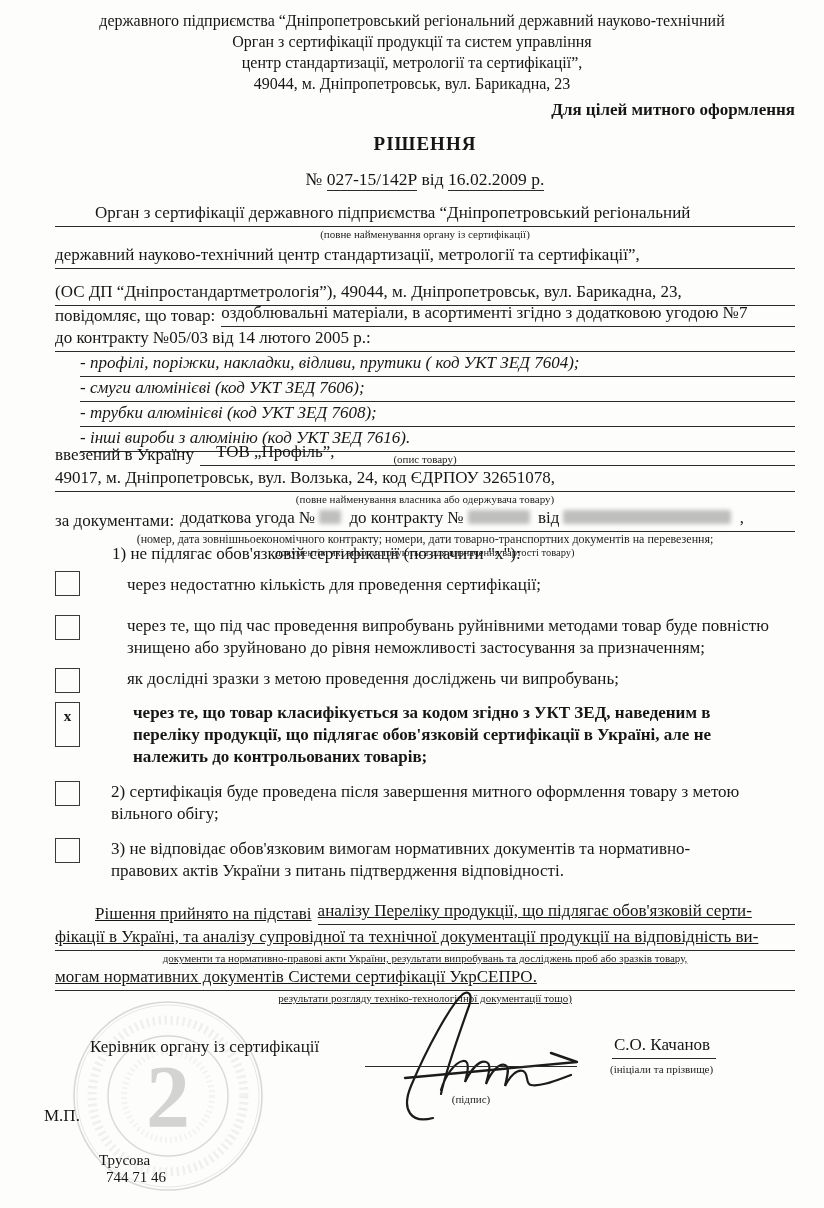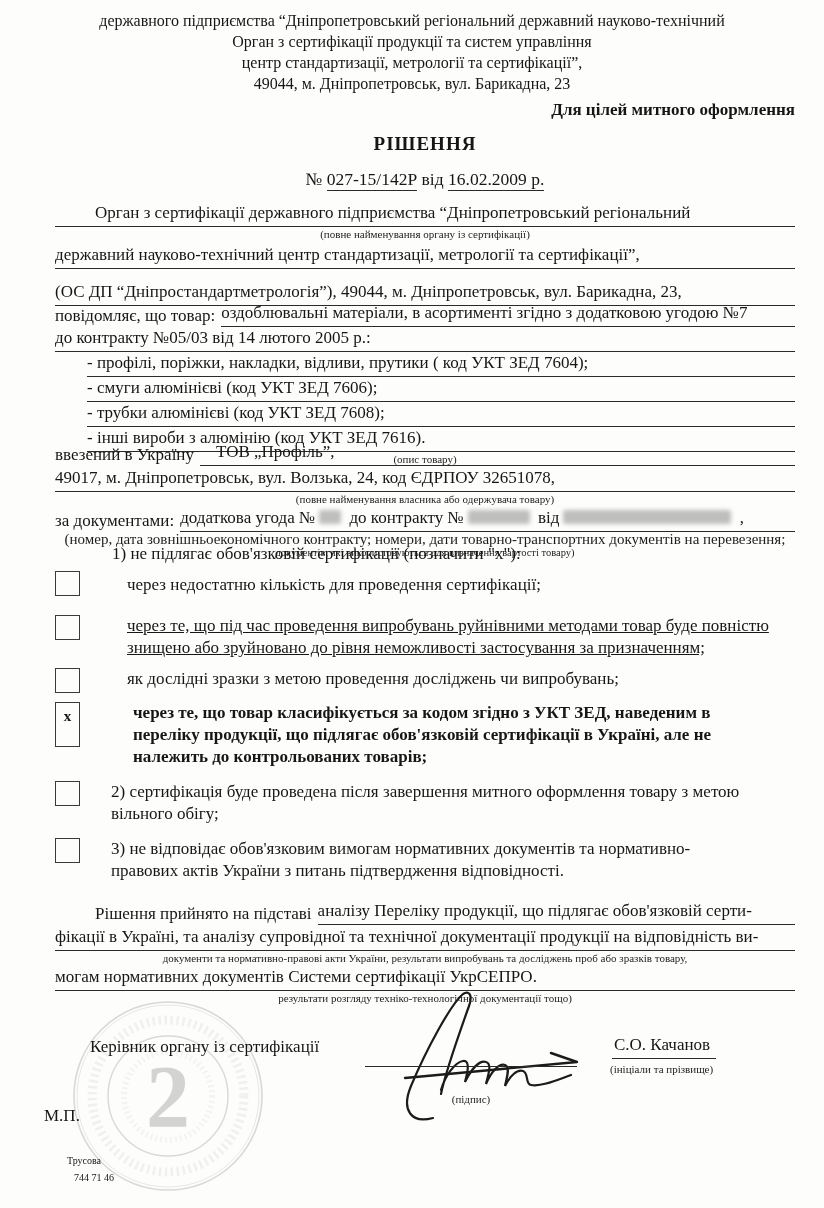--- a/index.html
+++ b/index.html
@@ -16,39 +16,39 @@
   .fline{border-bottom:1px solid #2a2a2a;padding-bottom:2px;min-height:20px;}
   .cap{font-size:11px;line-height:14px;color:#1d1d1d;text-align:center;}
   .flexline{display:flex;align-items:flex-end;}
   .flexline .lbl{flex:none;white-space:nowrap;padding-right:6px;}
   .flexline .val{flex:1;border-bottom:1px solid #2a2a2a;padding-bottom:2px;}
   .hdr-line{font-size:16px;line-height:21px;}
   .purpose{font-weight:bold;font-size:17px;text-align:right;}
   .title{font-weight:bold;font-size:19px;letter-spacing:1px;text-align:center;}
   .docnum{font-size:17.5px;text-align:center;}
   .indent40{text-indent:40px;}
-  .goods-item{margin-left:32px;}
+  .goods-item{margin-left:25px;font-style:italic;}
   .opt{display:flex;align-items:flex-start;}
   .box{
     flex:none;width:25px;height:25px;border:1.5px solid #3a3a3a;
     background:#fdfdfc;box-sizing:border-box;
     font-weight:bold;font-size:15px;text-align:center;line-height:20px;
   }
   .box.tall{height:45px;line-height:26px;}
   .opt .optlbl{margin-left:47px;}
   .opt .optlbl.num{margin-left:31px;}
   .opt .optlbl.bold{font-weight:bold;margin-left:53px;max-width:625px;}
   .blur{
     display:inline-block;height:14px;background:#a9a9a9;
     filter:blur(2px);opacity:.75;border-radius:2px;
     vertical-align:baseline;margin:0 4px -1px 4px;
   }
   .sigline{border-bottom:1.5px solid #2a2a2a;}
   .name-u{border-bottom:1px solid #2a2a2a;padding:0 6px 2px 2px;}
-  .smalltxt{font-size:10px;line-height:17px;}
+  .smalltxt{font-size:15px;line-height:17px;margin-left:32px;}
   .stamp-svg{opacity:.85;}
 </style>
 </head>
 <body>
 
 <div class="page">
 
   <div class="abs center" style="left:0;right:0;top:10px;">
     <div class="hdr-line">державного підприємства “Дніпропетровський регіональний державний науково-технічний</div>
     <div class="hdr-line">Орган з сертифікації продукції та систем управління</div>
@@ -96,35 +96,35 @@
     <div class="cap">(повне найменування власника або одержувача товару)</div>
     <div class="flexline" style="margin-top:1px;">
       <span class="lbl">за документами:</span>
       <span class="val">
         <span>додаткова угода №</span><span class="blur" style="width:22px;"></span>
         <span>до контракту №</span><span class="blur" style="width:62px;"></span>
         <span>від</span><span class="blur" style="width:168px;"></span>
         <span>,</span>
       </span>
     </div>
-    <div class="cap" style="font-size:15px;">(номер, дата зовнішньоекономічного контракту; номери, дати  товарно-транспортних документів на перевезення;</div>
+    <div class="cap" style="font-size:12px;">(номер, дата зовнішньоекономічного контракту; номери, дати  товарно-транспортних документів на перевезення;</div>
     <div class="cap" style="font-size:10.5px;">документів, які використовуються для визначення вартості товару)</div>
   </div>
 
   <div class="abs sec" style="top:543px;">
     <div style="margin-left:57px;">1) не підлягає обов'язковій сертифікації (позначити "х"):</div>
 
     <div class="opt" style="margin-top:6px;align-items:flex-end;">
       <div class="box"></div>
       <div class="optlbl">через недостатню кількість для проведення сертифікації;</div>
     </div>
 
     <div class="opt" style="margin-top:19px;">
       <div class="box"></div>
-      <div class="optlbl" style="max-width:645px;text-decoration:underline;">через те, що під час проведення випробувань руйнівними методами товар буде повністю знищено або зруйновано до рівня неможливості застосування за призначенням;</div>
+      <div class="optlbl" style="max-width:645px;">через те, що під час проведення випробувань руйнівними методами товар буде повністю знищено або зруйновано до рівня неможливості застосування за призначенням;</div>
     </div>
 
     <div class="opt" style="margin-top:9px;">
       <div class="box"></div>
       <div class="optlbl">як дослідні зразки з метою проведення досліджень чи випробувань;</div>
     </div>
 
     <div class="opt" style="margin-top:9px;">
       <div class="box tall"><span>х</span></div>
       <div class="optlbl bold">через те, що товар класифікується за кодом згідно з УКТ ЗЕД, наведеним в переліку продукції, що підлягає обов'язковій сертифікації в Україні, але не належить до контрольованих товарів;</div>
@@ -134,21 +134,21 @@
       <div class="box"></div>
       <div class="optlbl num" style="max-width:660px;">2) сертифікація буде проведена після завершення митного оформлення товару з метою вільного обігу;</div>
     </div>
 
     <div class="opt" style="margin-top:13px;">
       <div class="box"></div>
       <div class="optlbl num" style="max-width:640px;">3) не відповідає обов'язковим вимогам нормативних документів та нормативно-правових актів України з питань підтвердження відповідності.</div>
     </div>
   </div>
 
-  <div class="abs sec" style="top:900px;">
+  <div class="abs sec" style="top:900px;text-decoration:underline;">
     <div class="flexline indent40">
       <span class="lbl" style="text-indent:40px;">Рішення прийнято на підставі</span>
       <span class="val" style="text-indent:0;">аналізу Переліку продукції, що підлягає обов'язковій серти-</span>
     </div>
     <div class="fline" style="margin-top:1px;">фікації в Україні, та аналізу супровідної та технічної документації продукції на відповідність ви-</div>
     <div class="cap">документи та нормативно-правові акти України, результати випробувань та досліджень проб або зразків товару,</div>
     <div class="fline" style="margin-top:1px;">могам нормативних документів Системи сертифікації УкрСЕПРО.</div>
     <div class="cap">результати розгляду техніко-технологічної документації тощо)</div>
   </div>
 

